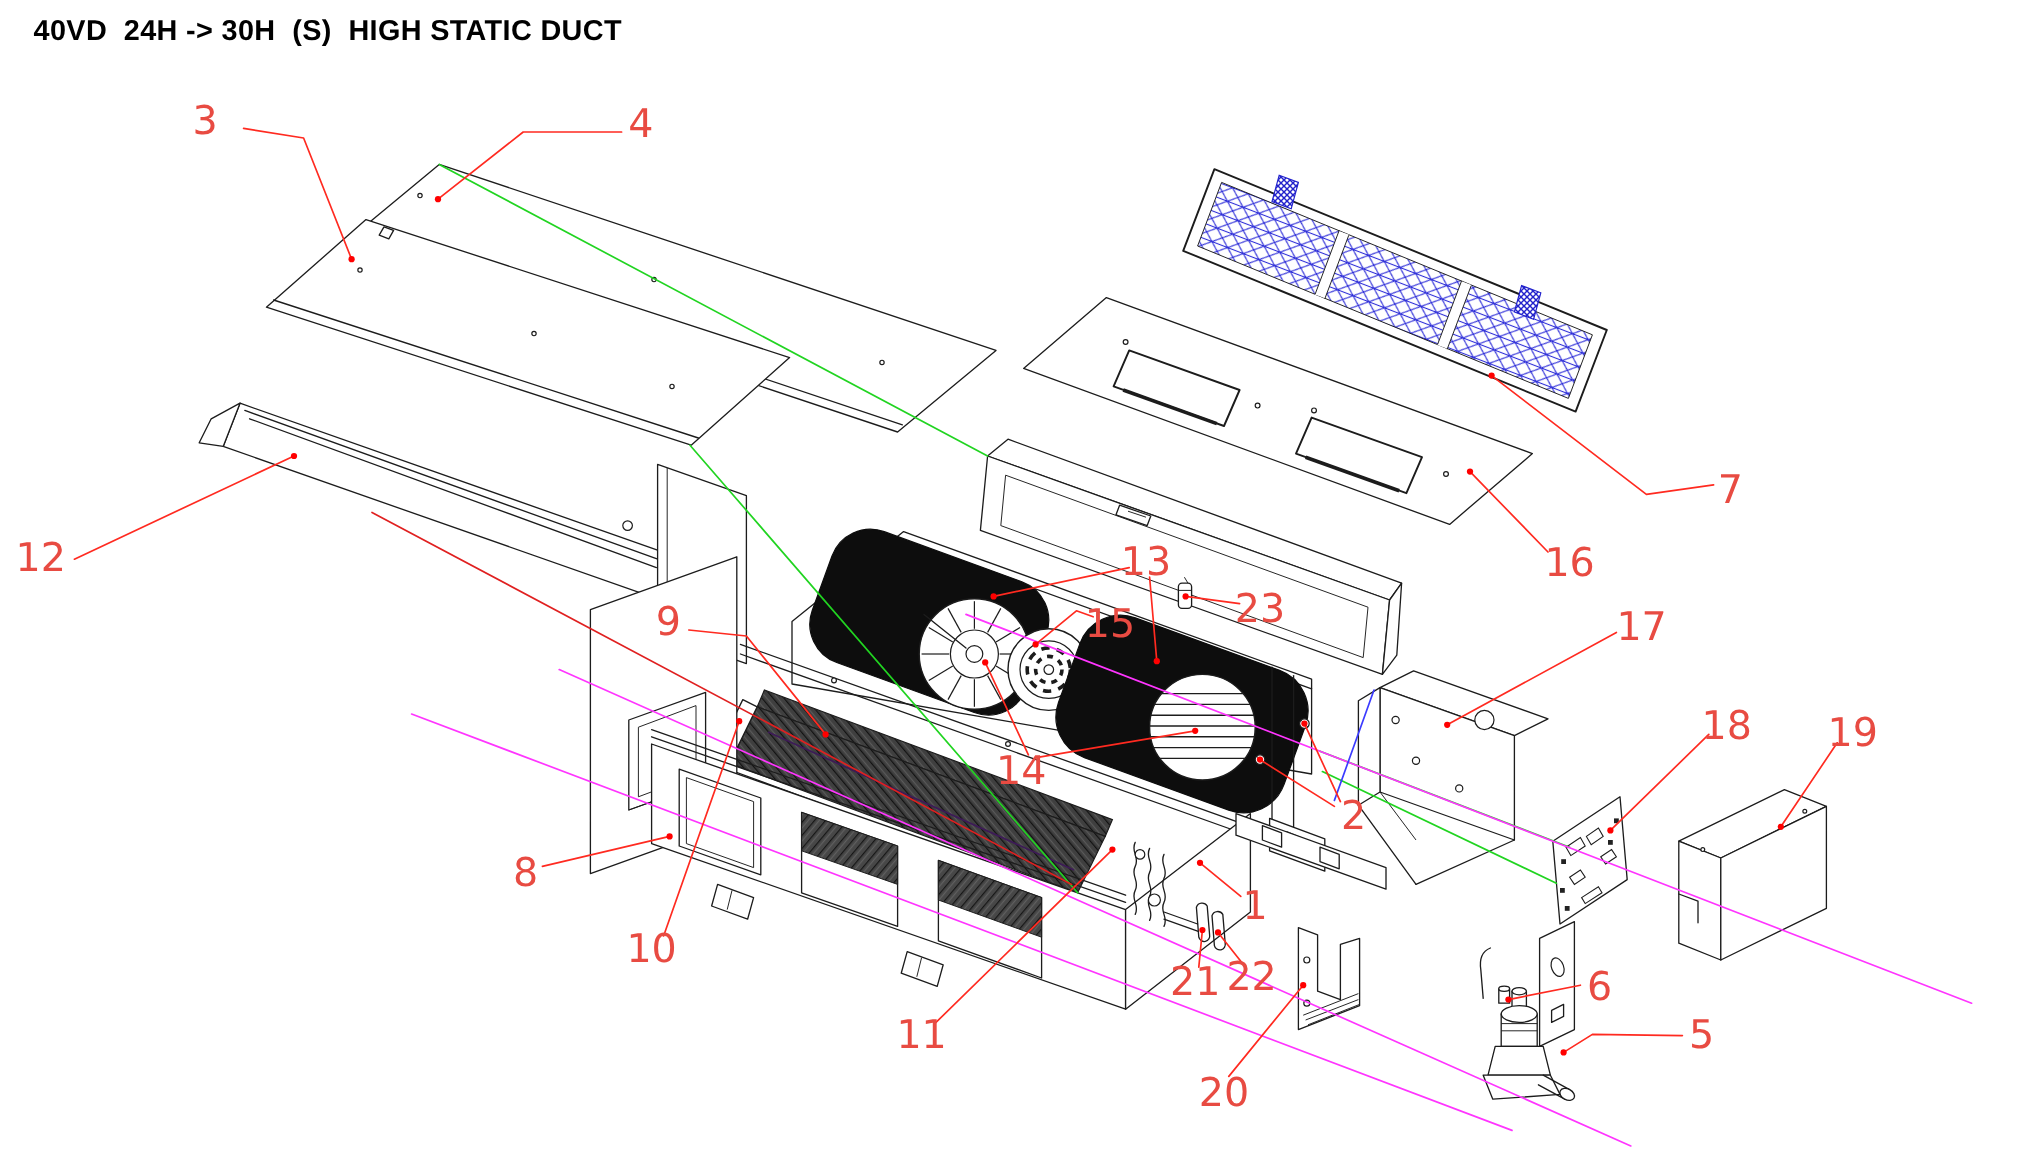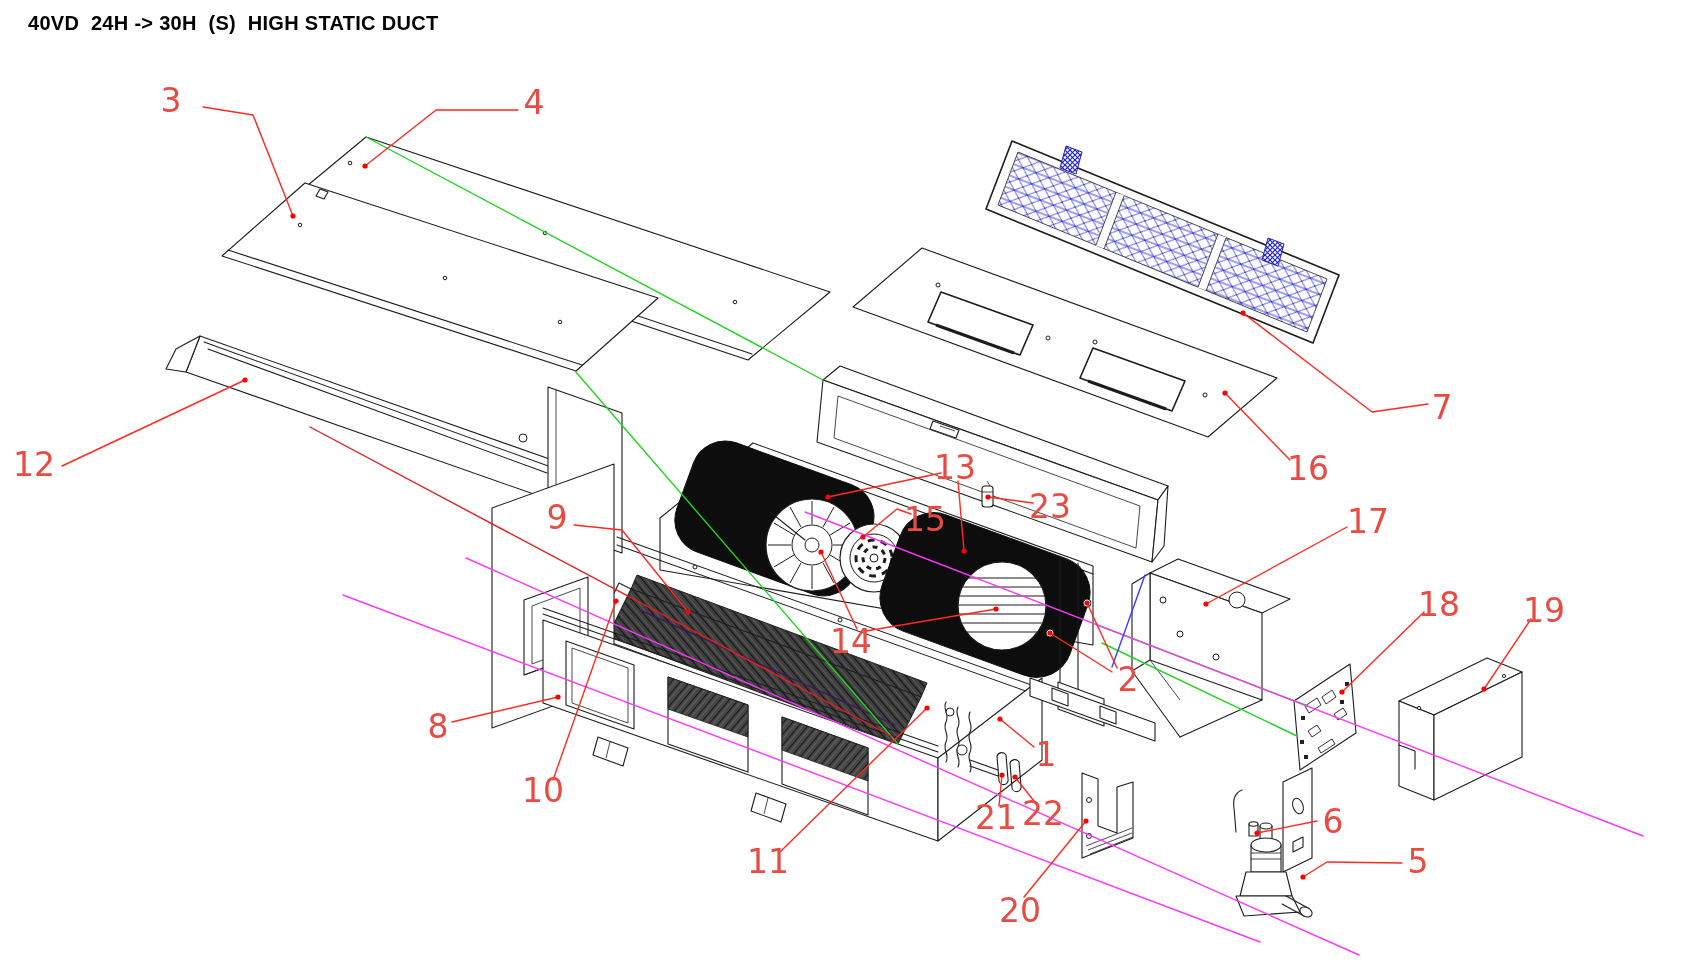--- a/index.html
+++ b/index.html
@@ -1,18 +1,18 @@
 <!DOCTYPE html>
 <html><head>
 <meta charset="utf-8">
 <style>
   html,body{margin:0;padding:0;background:#ffffff;}
   .stage{position:relative;width:1682px;height:971px;background:#fff;overflow:hidden;
          font-family:"Liberation Sans",sans-serif;}
-  .title{position:absolute;left:28px;top:12px;font-size:20px;font-weight:700;color:#000;
+  .title{position:absolute;left:28px;top:12px;font-size:24px;font-weight:700;color:#000;
          letter-spacing:.3px;white-space:pre;}
   svg{position:absolute;left:0;top:0;}
   .part{fill:#ffffff;stroke:#1c1c1c;stroke-width:1.1;stroke-linejoin:round;}
   .ln{fill:none;stroke:#1c1c1c;stroke-width:1.1;stroke-linejoin:round;stroke-linecap:round;}
   .thin{fill:none;stroke:#1c1c1c;stroke-width:.8;}
   .hole{fill:#ffffff;stroke:#1c1c1c;stroke-width:1;}
   .blk{fill:#0d0d0d;stroke:#0d0d0d;}
   .callout-num{font-family:"DejaVu Sans",sans-serif;font-size:33px;}
   .cap-line{stroke-linejoin:round;stroke-linecap:round;fill:none;}
 </style>

